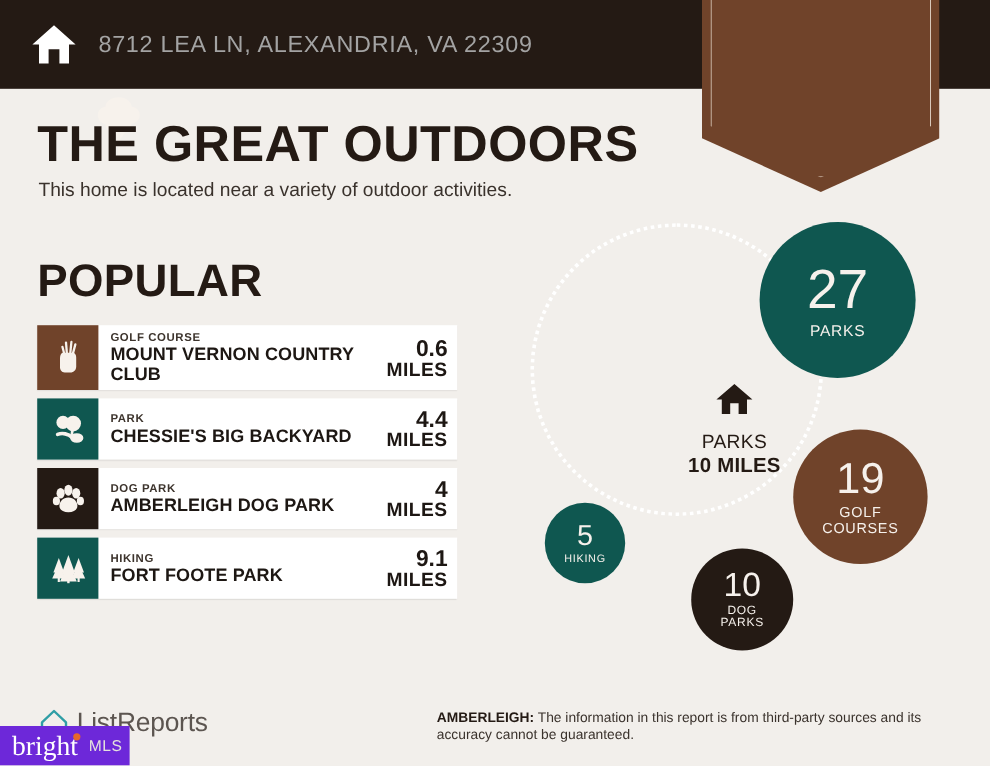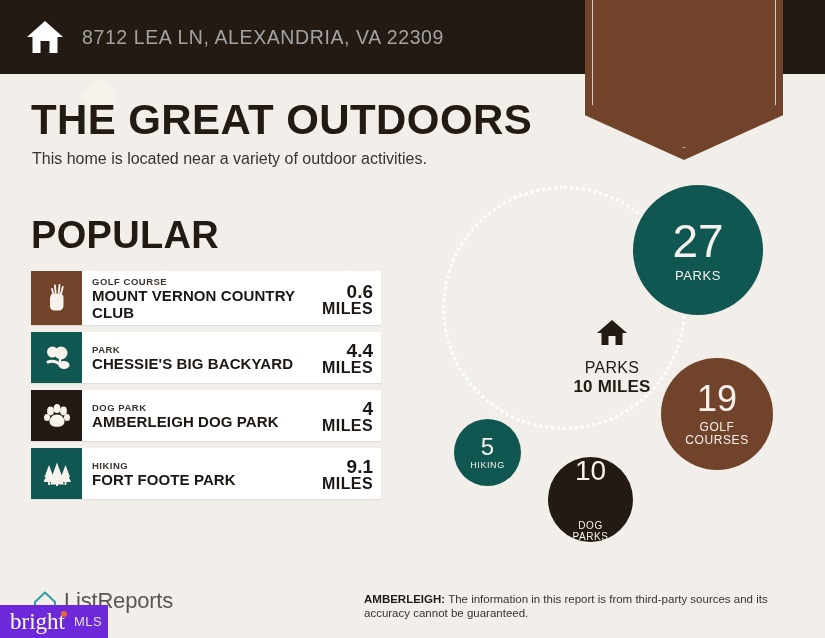--- a/index.html
+++ b/index.html
@@ -211,24 +211,23 @@
 
   #circle-golf {
     left: 261px; top: 188px;
     width: 112px; height: 112px;
     background: #70432a;
   }
   #circle-golf .stat-num { font-size: 36px; }
   #circle-golf .stat-label { font-size: 12px; margin-top: 4px; }
 
   #circle-dog {
-    left: 148px; top: 287px;
+    left: 176px; top: 287px;
     width: 85px; height: 85px;
     background: #241a14;
-    justify-content: space-between;
   }
   #circle-dog .stat-num { font-size: 28px; }
   #circle-dog .stat-label { font-size: 10px; margin-top: 3px; }
 
   #circle-hiking {
     left: 54px; top: 249px;
     width: 67px; height: 67px;
     background: #0f5750;
   }
   #circle-hiking .stat-num { font-size: 24px; }

